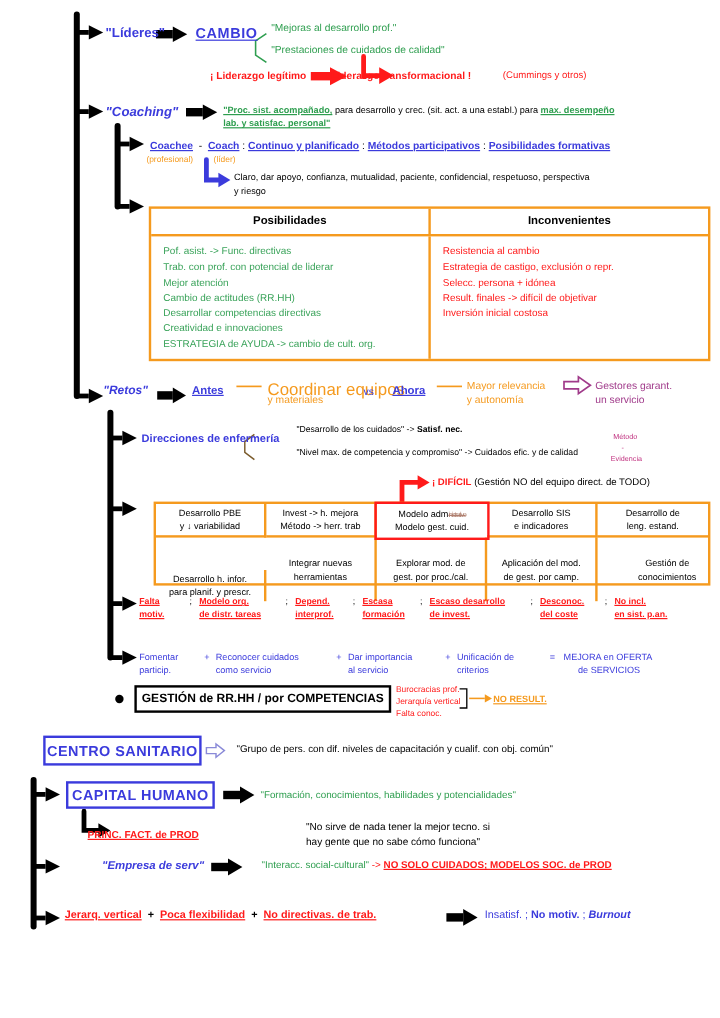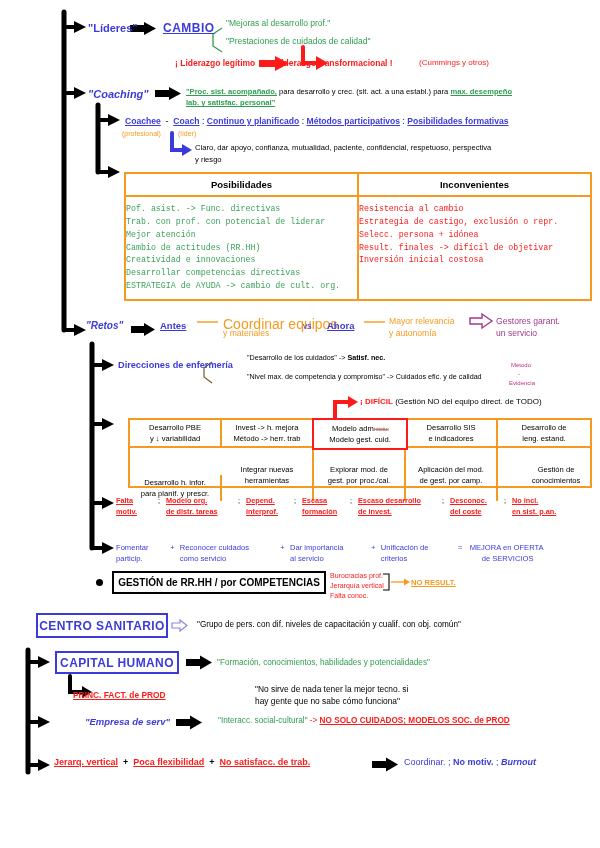--- a/index.html
+++ b/index.html
@@ -47,24 +47,23 @@
     text-align: center;
     font-size: 9.5px;
     font-weight: bold;
     color: #000;
     padding: 5px 0 5px 0;
   }
   .opp-head > div:first-child { border-right: 2px solid #f59a1e; }
   .opp-body { display: flex; flex: 1; }
   .opp-body > div {
     flex: 1;
-    padding: 6px 0;
+    padding: 6px 10px;
     font-size: 8.3px;
     line-height: 1.55;
-    font-family: Liberation Mono, monospace;
   }
   .opp-body > div:first-child { border-right: 2px solid #f59a1e; }
 
   
   .grid5 {
     position: absolute;
     display: grid;
     grid-template-columns: repeat(5, 1fr);
     grid-template-rows: repeat(2, 1fr);
     border: 2px solid #f59a1e;
@@ -266,22 +265,22 @@
     <div class="opp-head">
       <div>Posibilidades</div>
       <div>Inconvenientes</div>
     </div>
     <div class="opp-body">
       <div class="c-green2">
         <div>Pof. asist. -&gt; Func. directivas</div>
         <div>Trab. con prof. con potencial de liderar</div>
         <div>Mejor atención</div>
         <div>Cambio de actitudes (RR.HH)</div>
+        <div>Desarrollar competencias directivas</div>
         <div>Creatividad e innovaciones</div>
-        <div>Desarrollar competencias directivas</div>
         <div>ESTRATEGIA de AYUDA -&gt; cambio de cult. org.</div>
       </div>
       <div class="c-red">
         <div>Resistencia al cambio</div>
         <div>Estrategia de castigo, exclusión o repr.</div>
         <div>Selecc. persona + idónea</div>
         <div>Result. finales -&gt; difícil de objetivar</div>
         <div>Inversión inicial costosa</div>
       </div>
     </div>
@@ -433,19 +432,19 @@
   <div class="t c-red u b" style="left:73px; top:690px; font-size:8.4px;">PRINC. FACT. de PROD</div>
   <div class="t c-black" style="left:255px; top:684px; font-size:8.4px;">"No sirve de nada tener la mejor tecno. si</div>
   <div class="t c-black" style="left:255px; top:696px; font-size:8.4px;">hay gente que no sabe cómo funciona"</div>
 
   <div class="t c-blue b i" style="left:85px; top:716px; font-size:9.5px;">"Empresa de serv"</div>
   <div class="tw" style="left:218px; top:716px; font-size:8.2px; white-space:nowrap;">
     <span class="c-green">"Interacc. social-cultural"</span><span class="c-red"> -&gt; </span><span class="c-red u b">NO SOLO CUIDADOS; MODELOS SOC. de PROD</span>
   </div>
 
   <div class="tw" style="left:54px; top:757px; font-size:9px; white-space:nowrap;">
-    <span class="c-red u b">Jerarq. vertical</span><span class="c-black b">&nbsp; + &nbsp;</span><span class="c-red u b">Poca flexibilidad</span><span class="c-black b">&nbsp; + &nbsp;</span><span class="c-red u b">No satisfacc. de trab.</span>
+    <span class="c-red u b">Jerarq. vertical</span><span class="c-black b">&nbsp; + &nbsp;</span><span class="c-red u b">Poca flexibilidad</span><span class="c-black b">&nbsp; + &nbsp;</span><span class="c-red u b">No directivas. de trab.</span>
   </div>
   <div class="tw" style="left:404px; top:757px; font-size:9px; white-space:nowrap;">
-    <span class="c-blue">Coordinar.</span><span class="c-blue">&nbsp;</span><span class="c-blue">;</span><span class="c-blue">&nbsp;</span><span class="c-blue b">No motiv.</span><span class="c-blue">&nbsp;</span><span class="c-blue">;</span><span class="c-blue">&nbsp;</span><span class="c-blue i b">Burnout</span>
+    <span class="c-blue">Insatisf.</span><span class="c-blue">&nbsp;</span><span class="c-blue">;</span><span class="c-blue">&nbsp;</span><span class="c-blue b">No motiv.</span><span class="c-blue">&nbsp;</span><span class="c-blue">;</span><span class="c-blue">&nbsp;</span><span class="c-blue i b">Burnout</span>
   </div>
 
 </div>
 
 </body></html>

